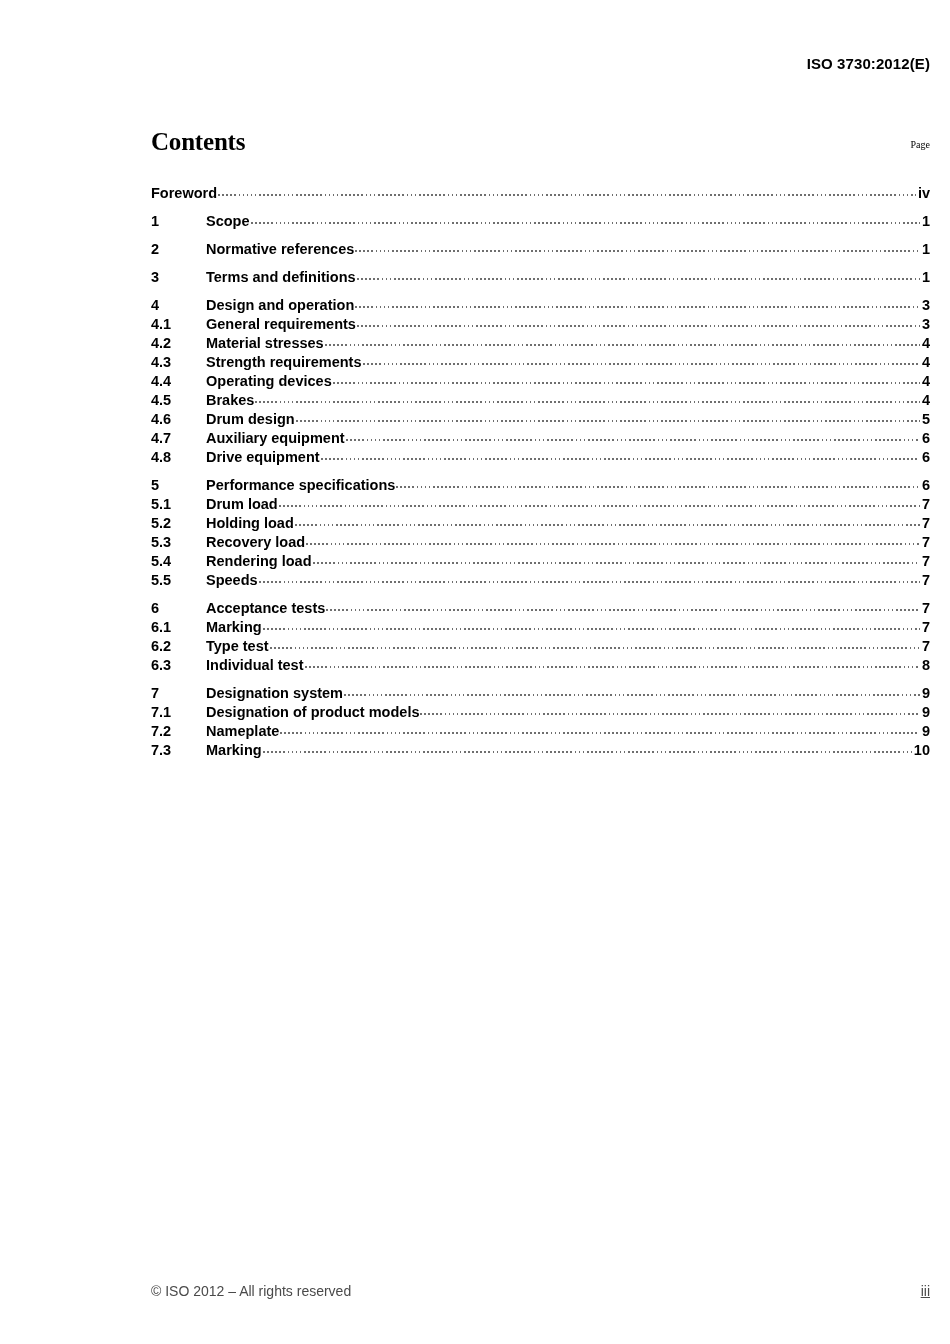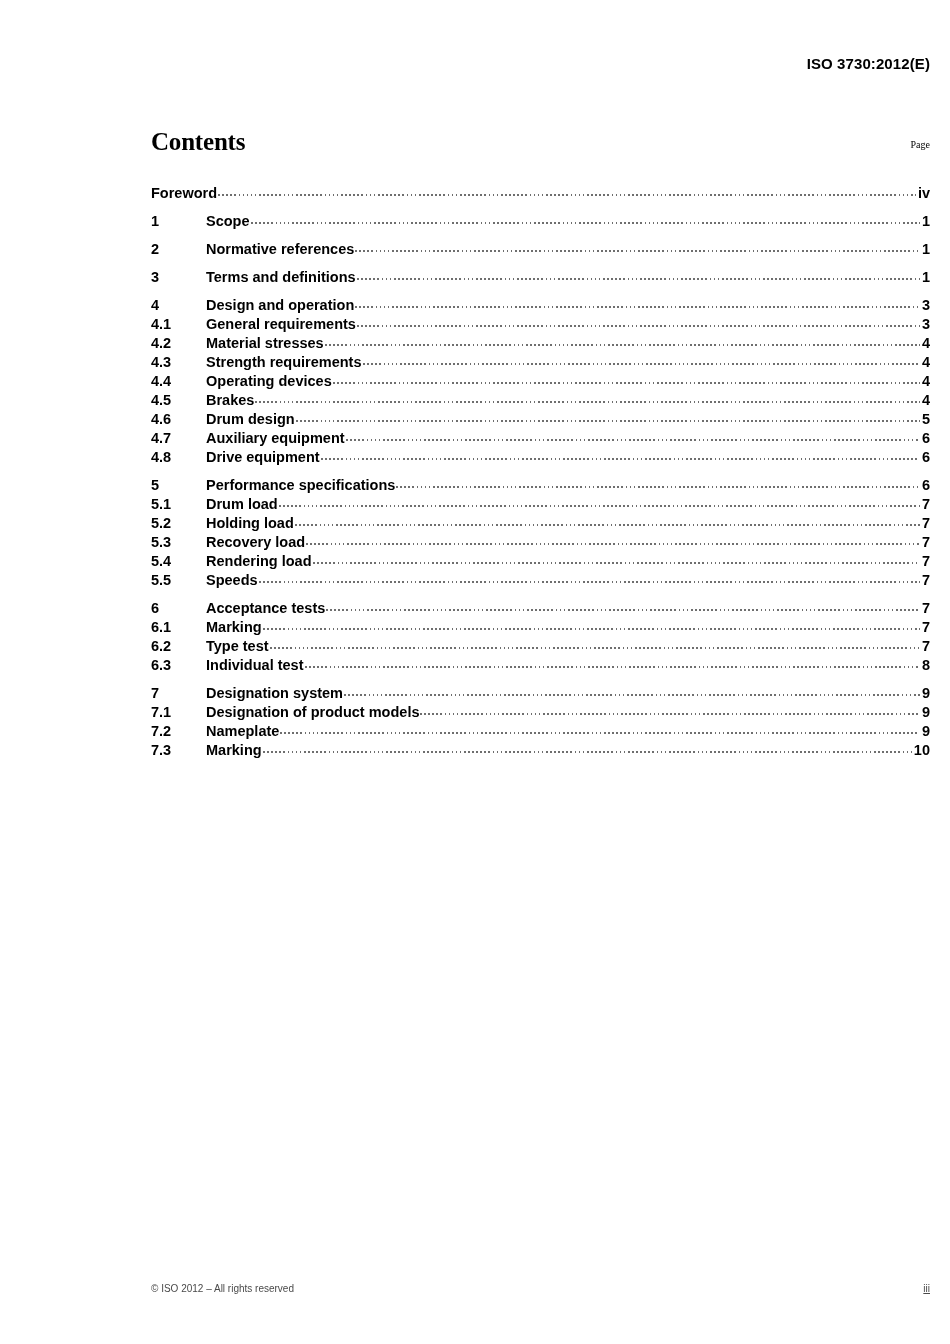--- a/index.html
+++ b/index.html
@@ -116,21 +116,21 @@
     padding-left: 1px;
   }
 
   
   .doc-footer {
     position: absolute;
     left: 111px;
     top: 1283px;
     width: 779px;
     height: 16px;
-    font-size: 10px;
+    font-size: 14px;
     color: #4a4a4a;
   }
   .footer-left {
     position: absolute;
     left: 0;
     top: 0;
   }
   .footer-right {
     position: absolute;
     right: 0;

